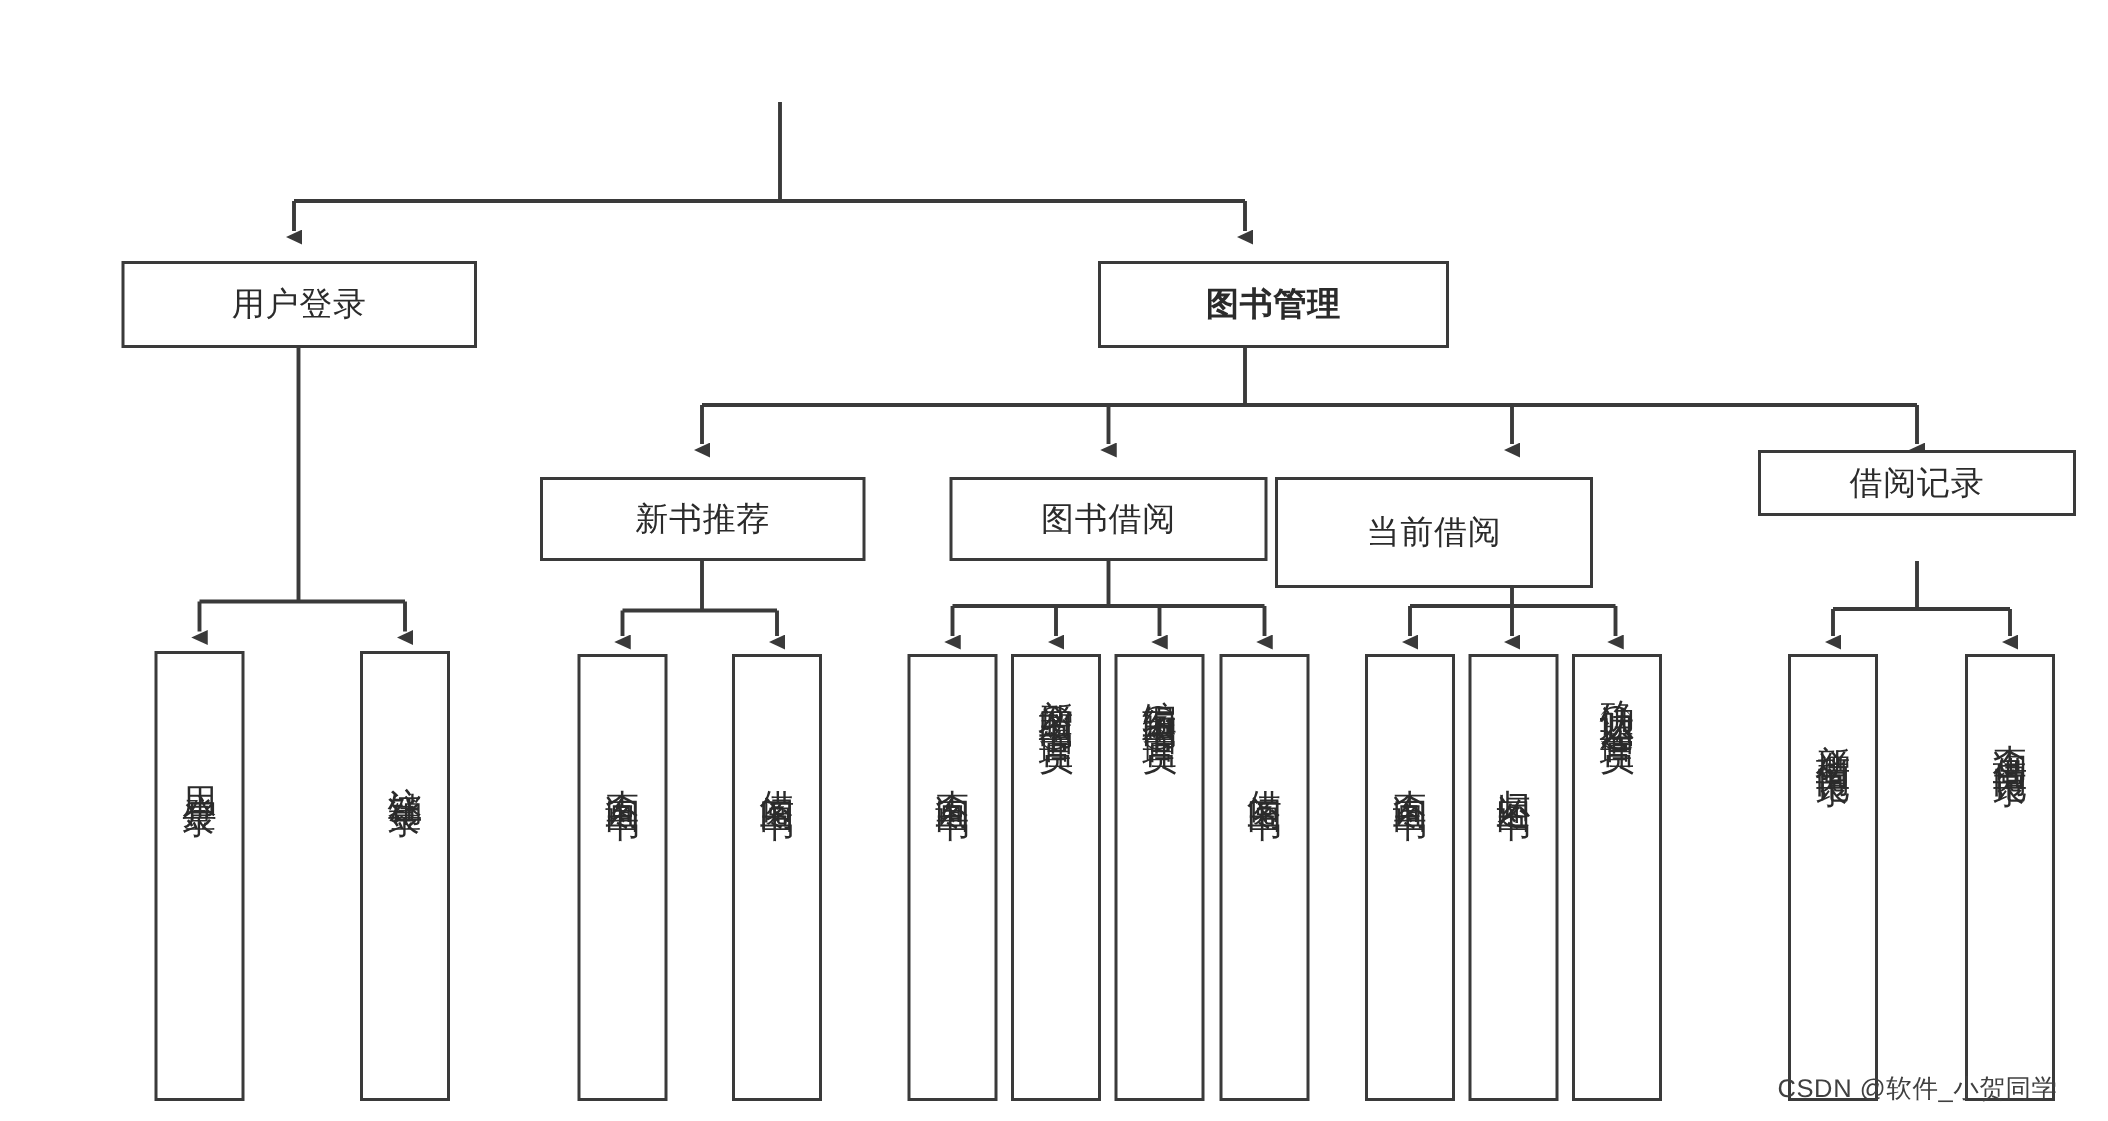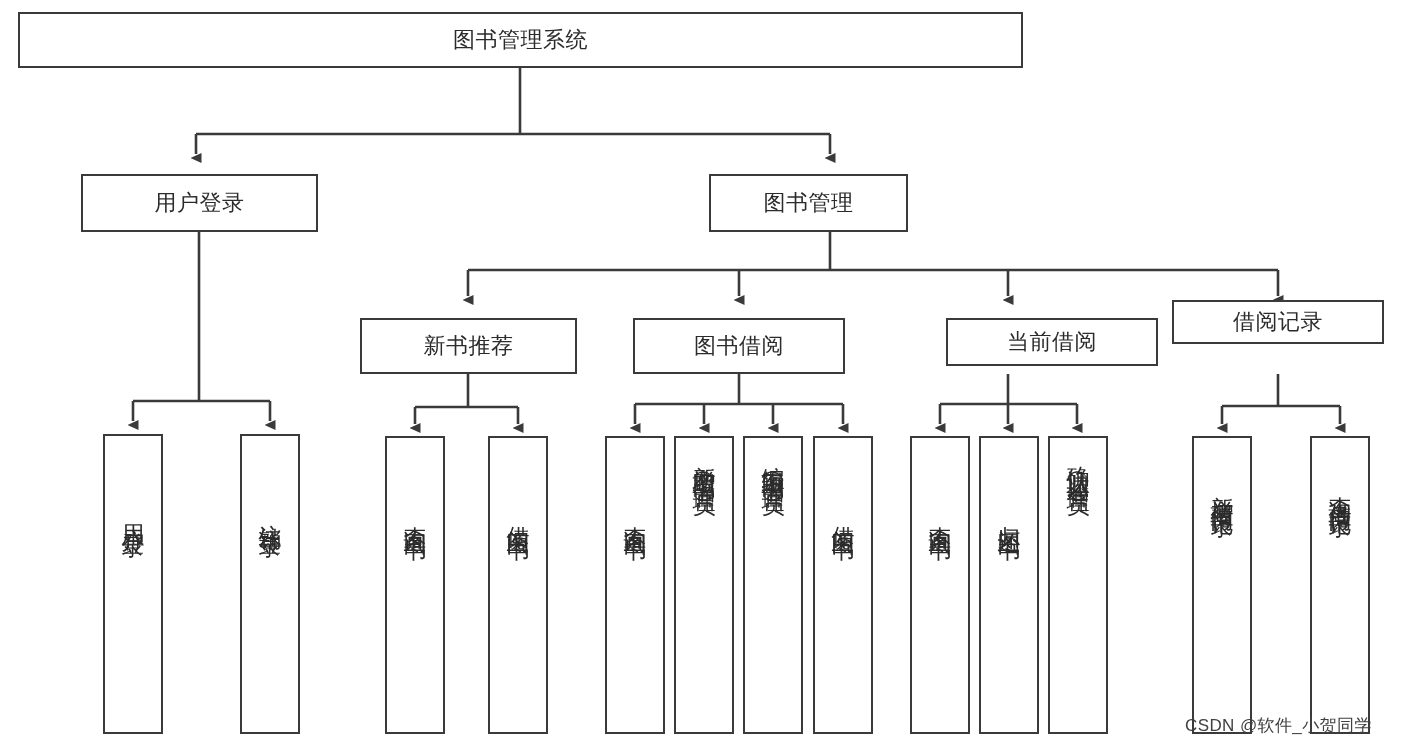--- a/index.html
+++ b/index.html
@@ -119,38 +119,35 @@
       <path d="M1008,404 L1008,424" marker-end="url(#arrow)"></path>
       <path d="M1077,404 L1077,424" marker-end="url(#arrow)"></path>
 
       <path d="M1278,374 L1278,406"></path>
       <path d="M1222,406 L1340,406"></path>
       <path d="M1222,406 L1222,424" marker-end="url(#arrow)"></path>
       <path d="M1340,406 L1340,424" marker-end="url(#arrow)"></path>
     </g>
   </svg>
 
-  <div class="node h" style="left:18px; top:12px; width:1005px; height:56px;">
-    <span class="node-label">图书管理系统</span>
-  </div>
 
   <div class="node h" style="left:81px; top:174px; width:237px; height:58px;">
     <span class="node-label">用户登录</span>
   </div>
-  <div class="node h" style="left:709px; top:174px; width:199px; height:58px;">
+  <div class="node h" style="left:732px; top:174px; width:234px; height:58px;font-weight:bold;">
     <span class="node-label">图书管理</span>
   </div>
 
   <div class="node h" style="left:360px; top:318px; width:217px; height:56px;">
     <span class="node-label">新书推荐</span>
   </div>
   <div class="node h" style="left:633px; top:318px; width:212px; height:56px;align-items:center;">
     <span class="node-label">图书借阅</span>
   </div>
-  <div class="node h" style="left:946px; top:318px; width:212px; height:48px;">
+  <div class="node h" style="left:850px; top:318px; width:212px; height:74px;">
     <span class="node-label">当前借阅</span>
   </div>
   <div class="node h" style="left:1172px; top:300px; width:212px; height:44px;">
     <span class="node-label">借阅记录</span>
   </div>
 
   <div class="node v" style="left:103px; top:434px; width:60px; height:300px; padding-top:70px;">
     <span class="node-label">用户登录</span>
   </div>
   <div class="node v" style="left:240px; top:434px; width:60px; height:300px; padding-top:70px;">

